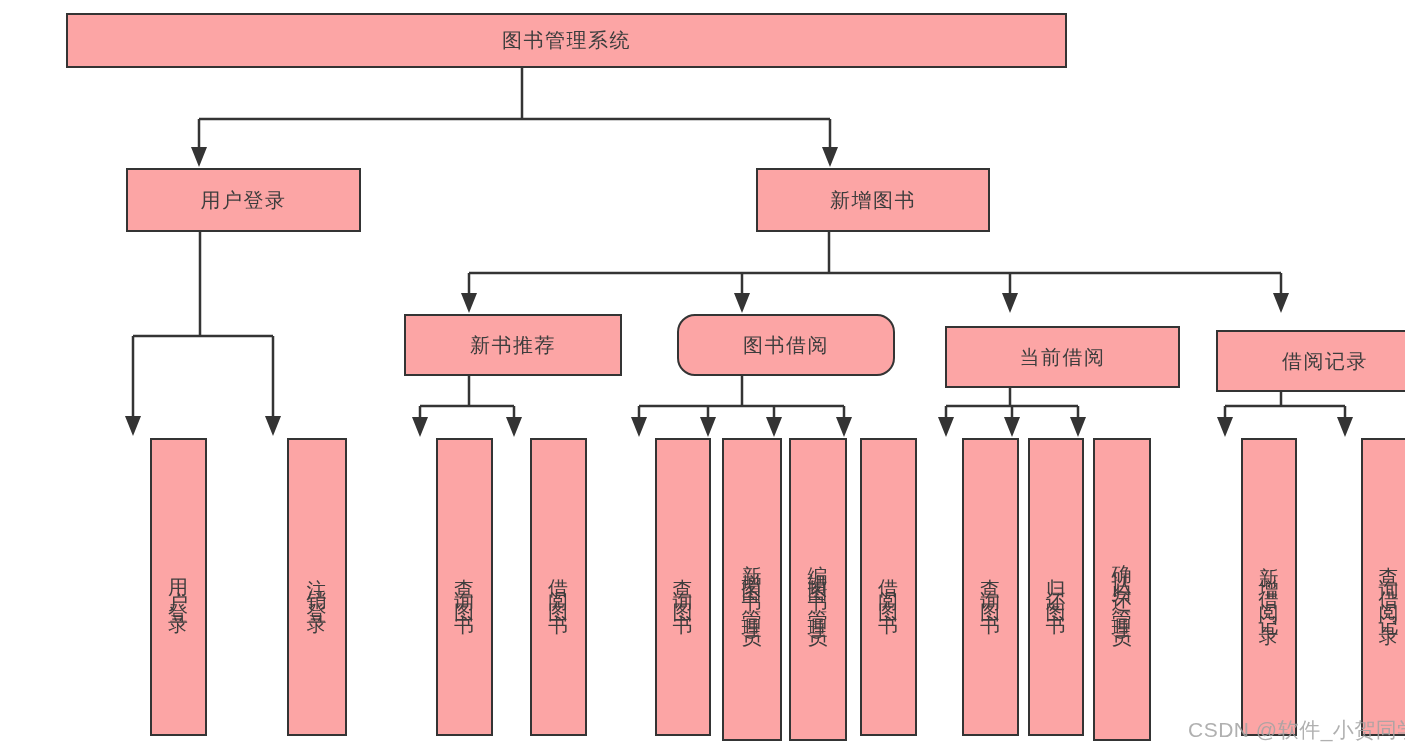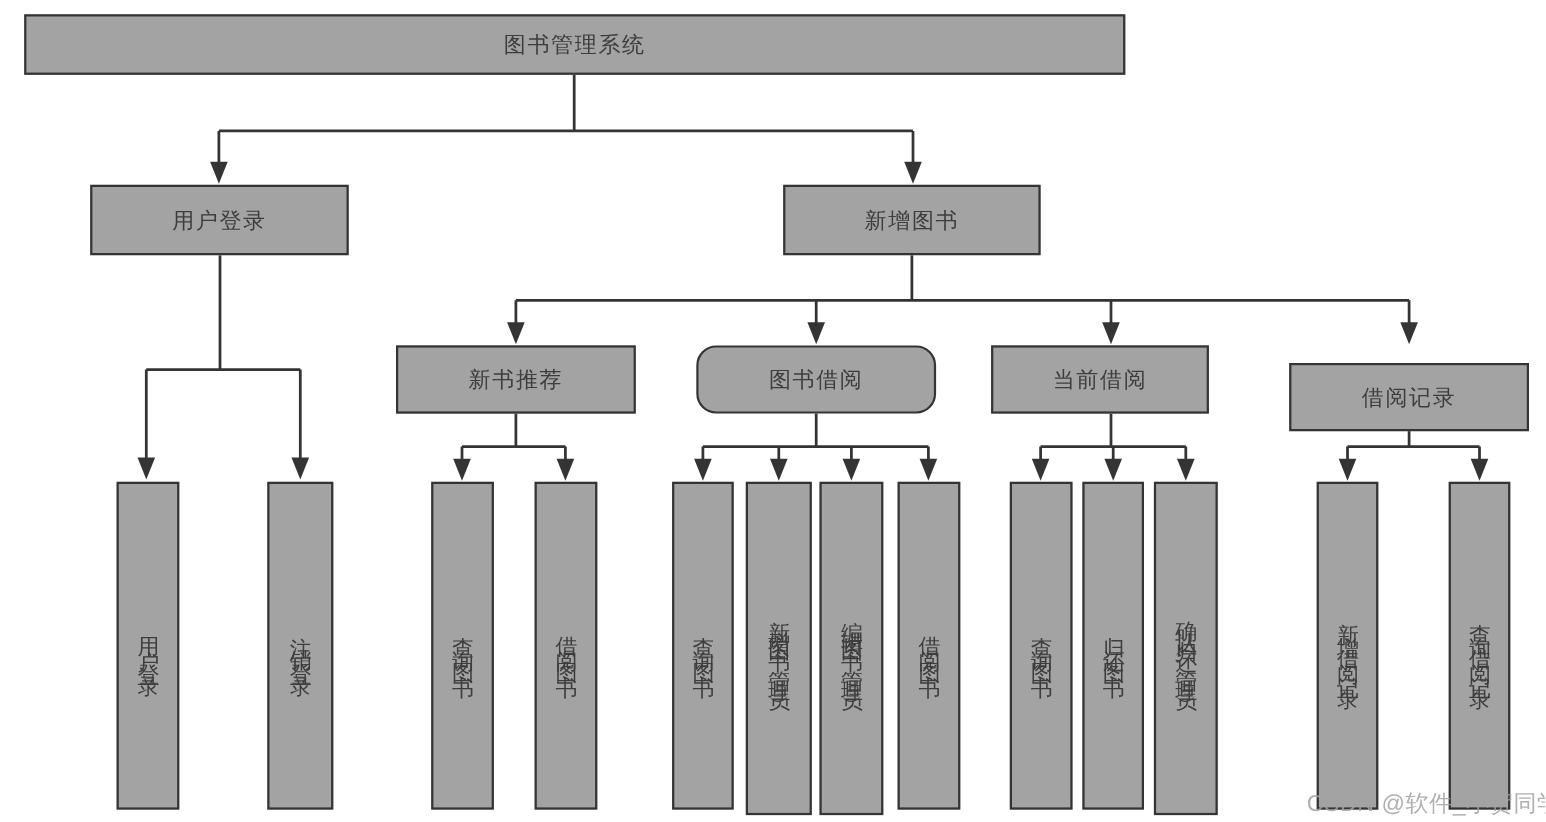--- a/index.html
+++ b/index.html
@@ -18,26 +18,27 @@
   svg.wires {
     position: absolute;
     left: 0; top: 0;
     width: 1405px; height: 747px;
     pointer-events: none;
   }
   .node {
     position: absolute;
     box-sizing: border-box;
     border: 2.5px solid #343434;
-    background: #a3a3a3;
+    background: #fca5a5;
     color: #3d3d3d;
     display: flex;
     align-items: center;
     justify-content: center;
     text-align: center;
+    margin-left: 44px;
   }
   .hnode span {
     font-size: 20px;
     letter-spacing: 1.5px;
     white-space: nowrap;
   }
   .vnode span {
     writing-mode: vertical-rl;
     font-size: 20px;
     letter-spacing: 12px;
@@ -46,21 +47,21 @@
   .vnode.tight span { letter-spacing: 9px; }
 
   
   #n-root  { left: 22px;  top: 13px;  width: 1001px; height: 55px; }
   
   #n-l2-0  { left: 82px;  top: 168px; width: 235px; height: 64px; }
   #n-l2-1  { left: 712px; top: 168px; width: 234px; height: 64px; }
   
   #n-l3-0  { left: 360px;  top: 314px; width: 218px; height: 62px; }
   #n-l3-1  { left: 633px;  top: 314px; width: 218px; height: 62px; border-radius: 18px; }
-  #n-l3-2  { left: 901px;  top: 314px; width: 198px; height: 62px; text-align: center; }
+  #n-l3-2  { left: 901px;  top: 326px; width: 235px; height: 62px; text-align: center; }
   #n-l3-3  { left: 1172px; top: 330px; width: 218px; height: 62px; }
   
   .vnode { top: 438px; height: 298px; }
   #n-leaf-0  { left: 106px;  width: 57px; }
   #n-leaf-1  { left: 243px;  width: 60px; }
   #n-leaf-2  { left: 392px;  width: 57px; }
   #n-leaf-3  { left: 486px;  width: 57px; }
   #n-leaf-4  { left: 611px;  width: 56px; }
   #n-leaf-5  { left: 678px;  width: 60px; height: 303px; }
   #n-leaf-6  { left: 745px;  width: 58px; height: 303px; }

